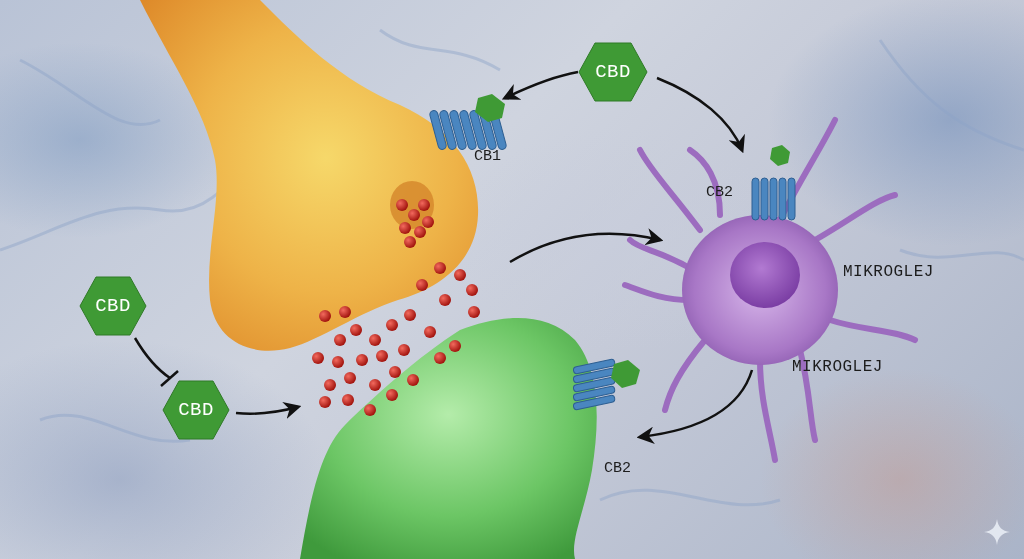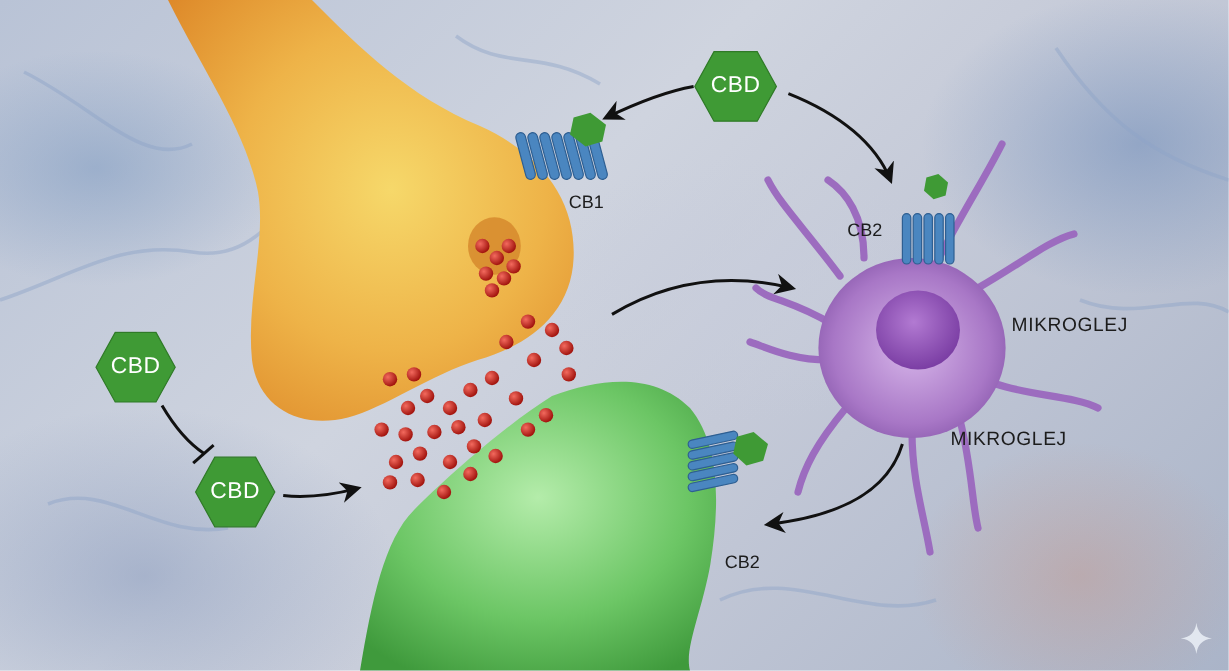--- a/index.html
+++ b/index.html
@@ -4,21 +4,21 @@
 <style>
   html,body{margin:0;padding:0;}
   body{width:1024px;height:559px;overflow:hidden;position:relative;font-family:"Liberation Sans",sans-serif;}
   .stage{position:absolute;inset:0;overflow:hidden;
     background:
       radial-gradient(ellipse 220px 140px at 80px 140px, rgba(120,150,190,0.5), transparent 70%),
       radial-gradient(ellipse 260px 180px at 950px 120px, rgba(110,140,185,0.55), transparent 70%),
       radial-gradient(ellipse 200px 160px at 900px 480px, rgba(200,140,120,0.35), transparent 70%),
       radial-gradient(ellipse 300px 200px at 120px 480px, rgba(120,140,180,0.45), transparent 70%),
       radial-gradient(ellipse 250px 160px at 620px 240px, rgba(200,205,220,0.6), transparent 70%),
-      linear-gradient(135deg,#b9c3d6 0%,#cfd4df 40%,#c5cad8 60%,#aab4c8 100%);}
+      linear-gradient(135deg,#b9c3d6 0%,#cfd4df 40%,#c5cad8 60%,#aab4c8 100%); font-family: Liberation Mono, monospace;}
   svg.art{position:absolute;left:0;top:0;}
   .hex{position:absolute;display:flex;align-items:center;justify-content:center;color:#fff;font-size:19px;font-weight:400;letter-spacing:0.5px;}
   .hex svg{position:absolute;left:0;top:0;}
   .hex span{position:relative;z-index:1;}
   .label{position:absolute;color:#1c1c1c;font-size:15px;}
   .label.big{font-size:16px;letter-spacing:0.5px;}
   .sparkle{position:absolute;right:14px;bottom:14px;width:26px;height:26px;}
 </style>
 </head>
 <body>
@@ -181,21 +181,21 @@
     <span>CBD</span>
   </div>
 
   <div class="hex" style="left:162px;top:380px;width:68px;height:60px;">
     <svg width="68" height="60" viewBox="0 0 68 60">
         <polygon points="17,1 51,1 67,30 51,59 17,59 1,30" fill="#3f9a35" stroke="#2f7a27" stroke-width="1"></polygon>
       </svg>
     <span>CBD</span>
   </div>
 
-  <div class="label" style="left:474px;top:160px;">CB1</div>
+  <div class="label" style="left:474px;top:148px;">CB1</div>
   <div class="label" style="left:706px;top:184px;">CB2</div>
   <div class="label" style="left:604px;top:460px;">CB2</div>
   <div class="label big" style="left:843px;top:263px;">MIKROGLEJ</div>
   <div class="label big" style="left:792px;top:358px;">MIKROGLEJ</div>
 
   <svg class="sparkle" viewBox="0 0 26 26">
     <path d="M13,0 C14,8 18,12 26,13 C18,14 14,18 13,26 C12,18 8,14 0,13 C8,12 12,8 13,0 Z" fill="#e8ecf4" opacity="0.9"></path>
   </svg>
 </div>
 

